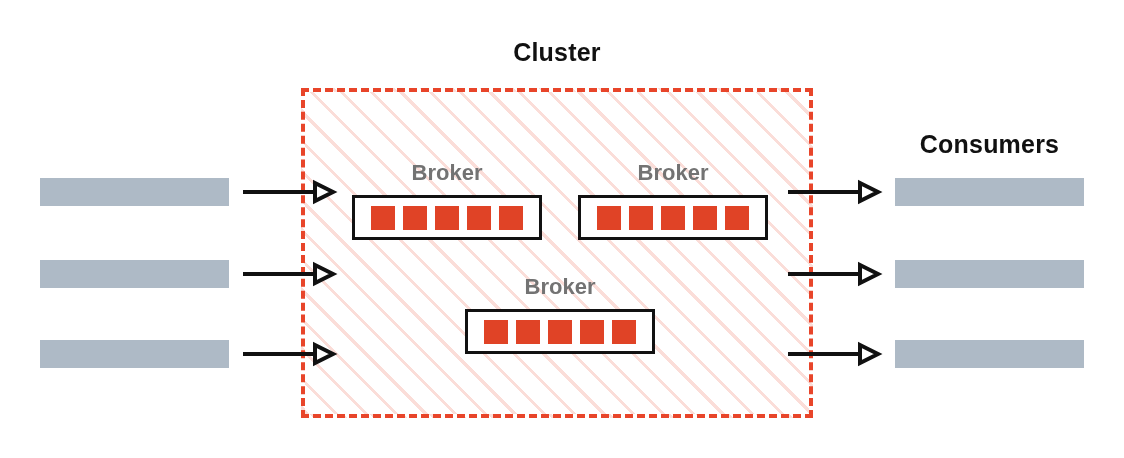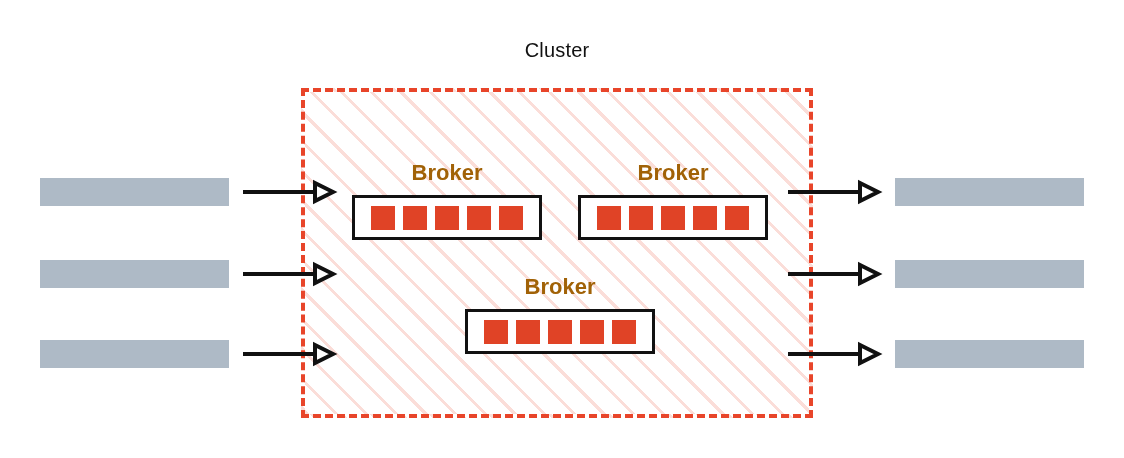--- a/index.html
+++ b/index.html
@@ -21,22 +21,22 @@
   
   .label {
     position: absolute;
     font-family: "Liberation Sans", sans-serif;
     color: #111111;
     white-space: nowrap;
     text-align: center;
     line-height: 1;
   }
   .label-lg {
-    font-size: 20px;
-    font-weight: 400;
+    font-size: 25px;
+    font-weight: 700;
     letter-spacing: 0.2px;
   }
 
   
   #cluster-box {
     position: absolute;
     left: 301px;
     top: 88px;
     width: 512px;
     height: 330px;
@@ -65,21 +65,21 @@
     position: absolute;
   }
   .broker-label {
     position: absolute;
     left: 0;
     top: 0;
     width: 100%;
     text-align: center;
     font-size: 22px;
     font-weight: 600;
-    color: #a16207;
+    color: #737373;
     line-height: 1;
   }
   .broker-box {
     position: absolute;
     left: 0;
     top: 33px;
     box-sizing: border-box;
     border: 3px solid #111111;
     background: #ffffff;
     display: flex;
@@ -183,18 +183,19 @@
       <path d="M 72 3 L 90 12 L 72 21 Z" fill="#ffffff" stroke="#111111" stroke-width="4" stroke-linejoin="miter"></path>
     </svg>
   </div>
   <div class="arrow" style="left:788px; top:342px; width:92px;">
     <svg width="92" height="24" viewBox="0 0 92 24">
       <line x1="0" y1="12" x2="74" y2="12" stroke="#111111" stroke-width="4"></line>
       <path d="M 72 3 L 90 12 L 72 21 Z" fill="#ffffff" stroke="#111111" stroke-width="4" stroke-linejoin="miter"></path>
     </svg>
   </div>
 
+  <div class="label label-lg" style="left:895px; top:132px; width:189px;">Consumers</div>
 
   <div class="endpoint-bar" style="left:895px; top:178px;"></div>
   <div class="endpoint-bar" style="left:895px; top:260px;"></div>
   <div class="endpoint-bar" style="left:895px; top:340px;"></div>
 
 </div>
 
 </body></html>

